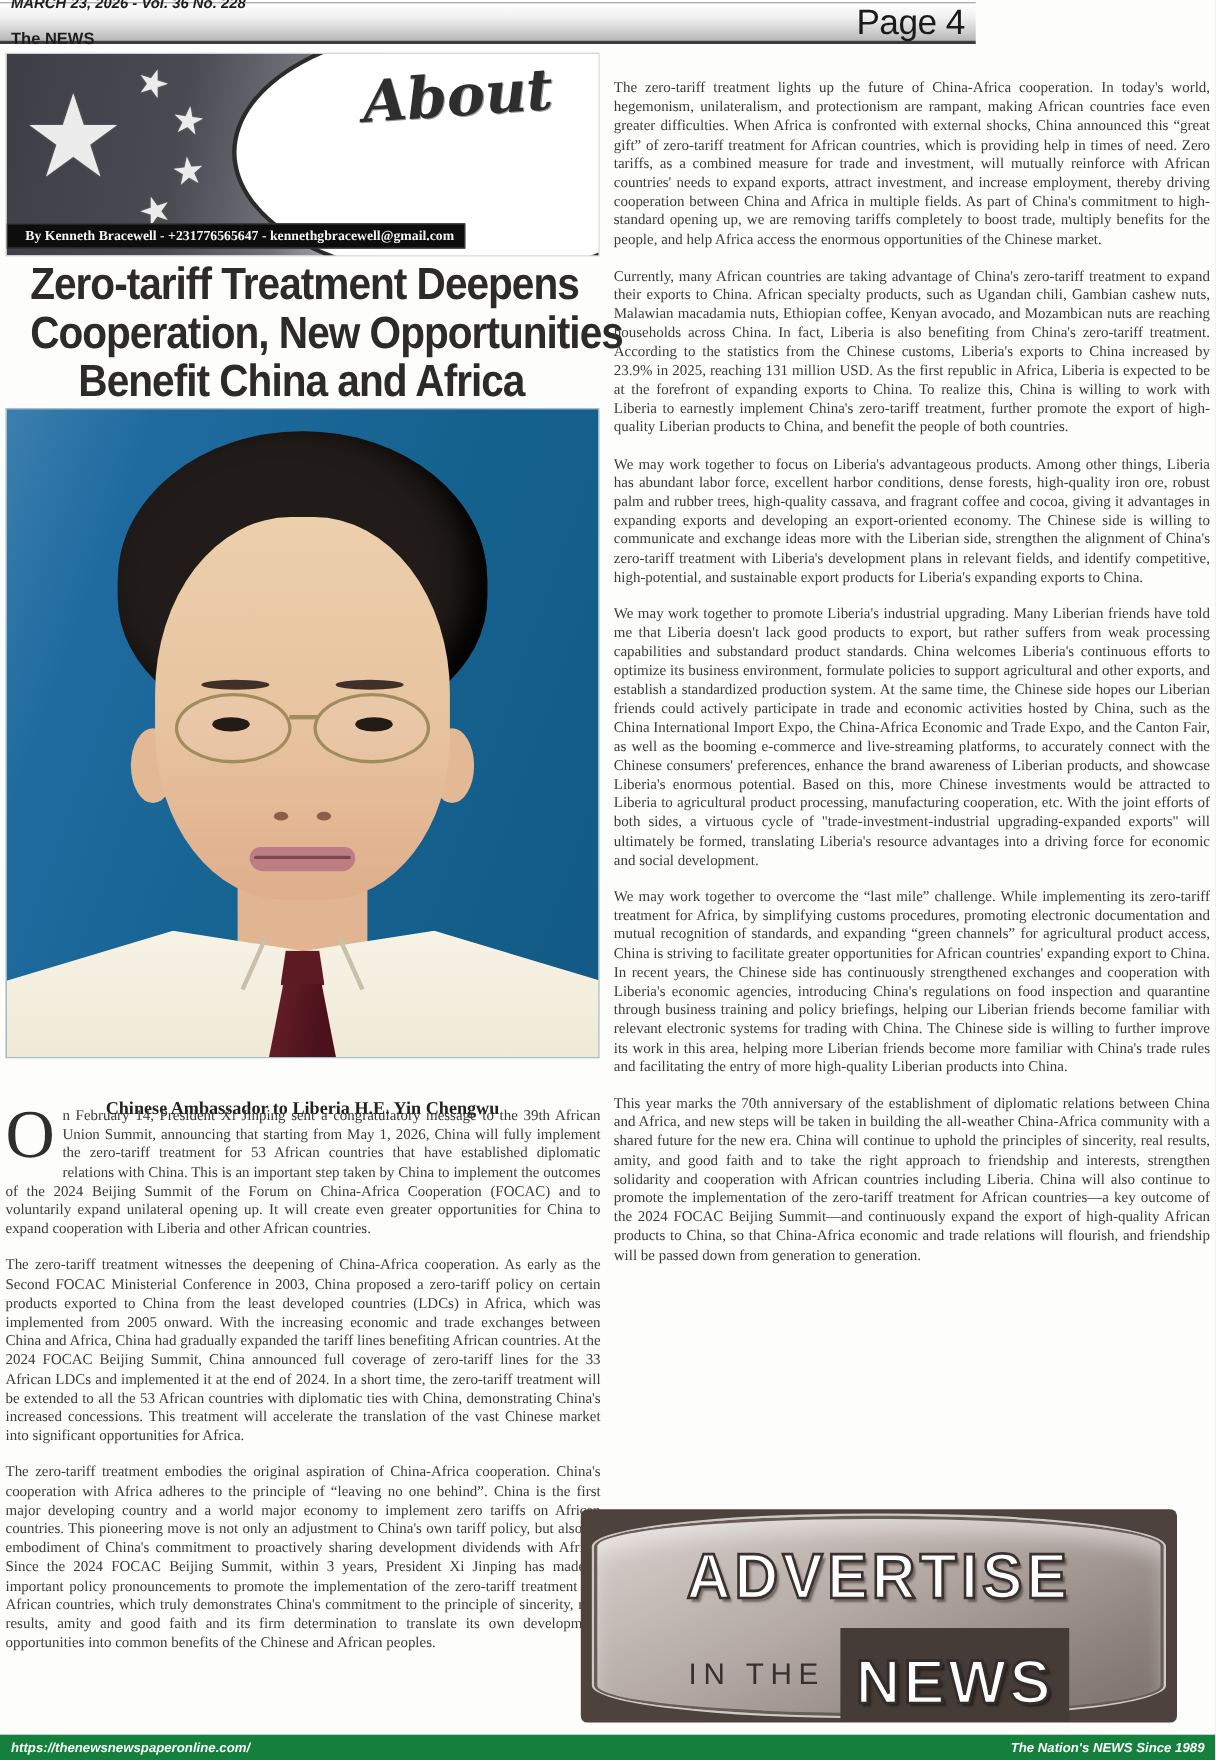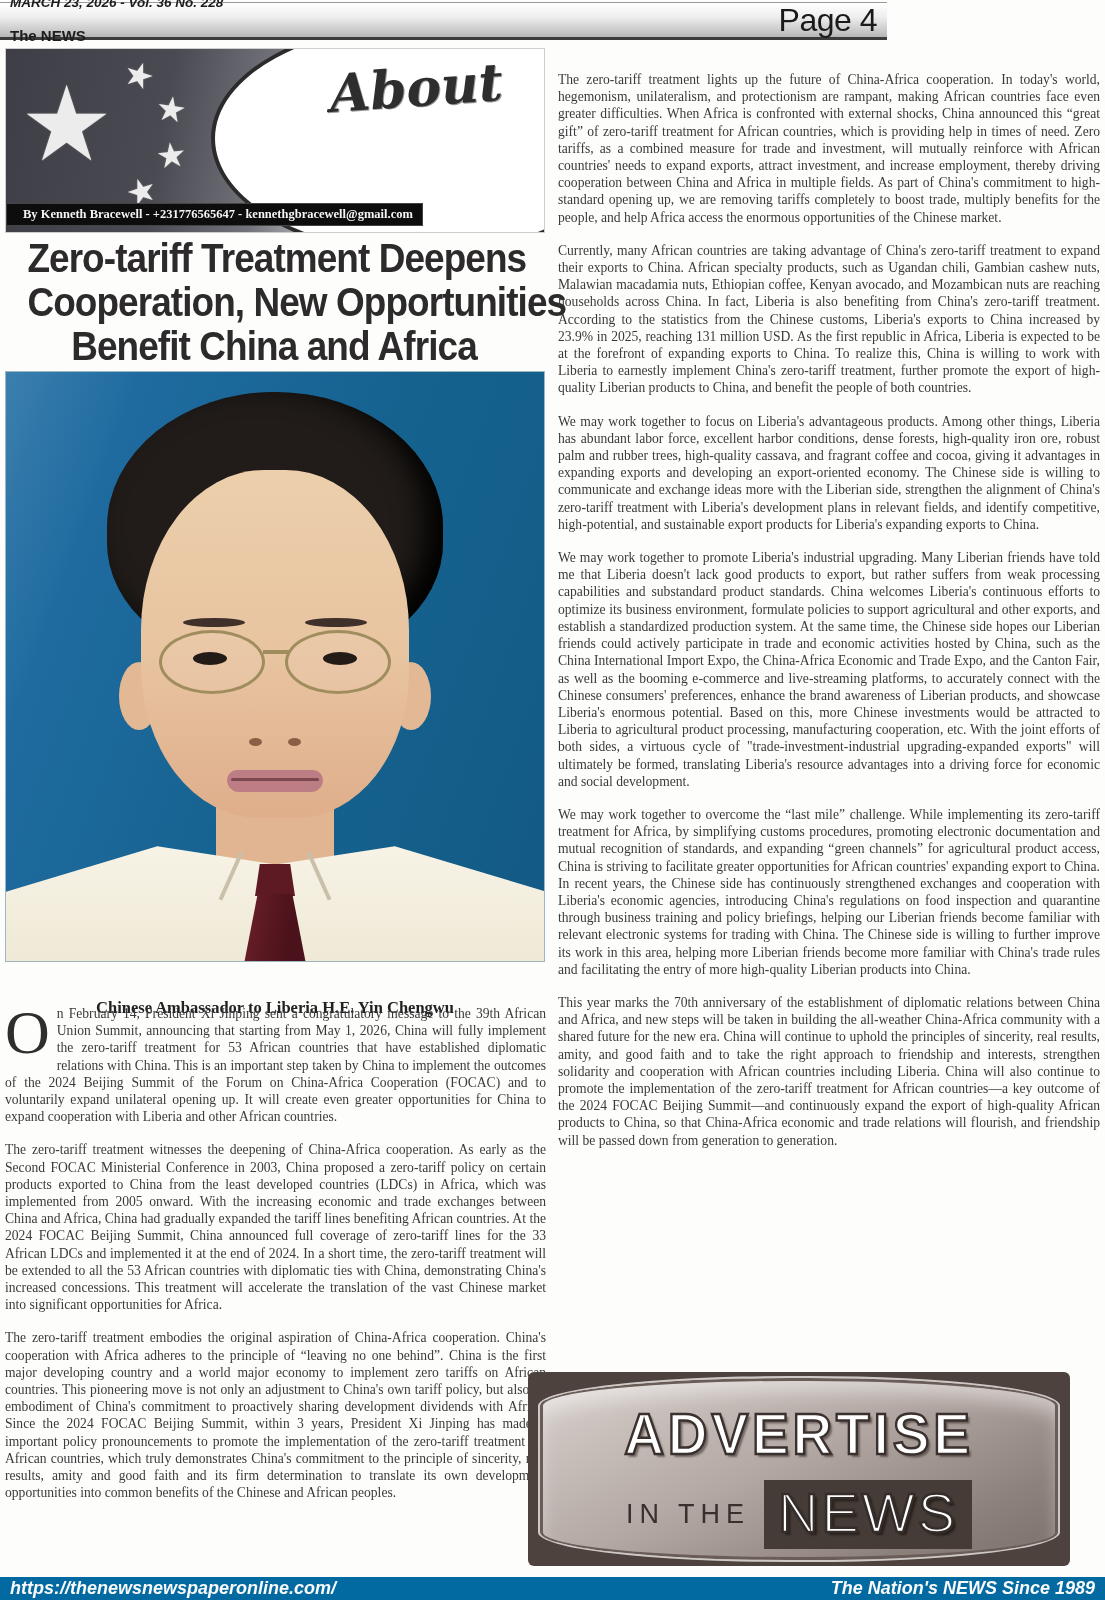--- a/index.html
+++ b/index.html
@@ -172,32 +172,32 @@
     font-weight:bold; font-size:58px; letter-spacing:4px; color:#ffffff;
     -webkit-text-stroke:2.5px #3a312e; transform:scaleX(0.95);
     text-shadow:3px 3px 2px rgba(40,30,25,0.5);
   }
   .ad-line2 {
     position:absolute; left:0; top:108px; width:100%; text-align:left;
     display:flex; justify-content:center; align-items:center; gap:14px;
   }
   .ad-inthe { font-size:27px; letter-spacing:6px; color:#38302d; font-weight:normal; }
   .ad-news {
-    font-weight:normal; font-size:56px; letter-spacing:3px; color:#ffffff;
-    -webkit-text-stroke:2.5px #352d2a; background:#453b37; padding:0 14px 4px 14px;
+    font-weight:bold; font-size:56px; letter-spacing:3px; color:#ffffff;
+    -webkit-text-stroke:2.5px #352d2a; background:#453b37; padding:16px 14px 4px 14px;
     text-shadow:3px 3px 2px rgba(20,15,12,0.6);
   }
 
   
   .footer {
     position:absolute; left:0; bottom:0; width:1105px; height:23px;
-    background:#0369a1; color:#fafafa; display:flex; justify-content:space-between;
+    background:#15803d; color:#fafafa; display:flex; justify-content:space-between;
     align-items:center; padding:0 10px;
     font-family:"Liberation Sans", sans-serif; font-weight:bold; font-style:italic;
-    font-size:18px;
+    font-size:12px;
   }
 </style>
 </head>
 <body>
 
 <div class="page">
 
   <div class="topbar">
     <div class="topbar-left">
       <div class="topbar-date">MARCH 23, 2026 - Vol. 36 No. 228</div>

